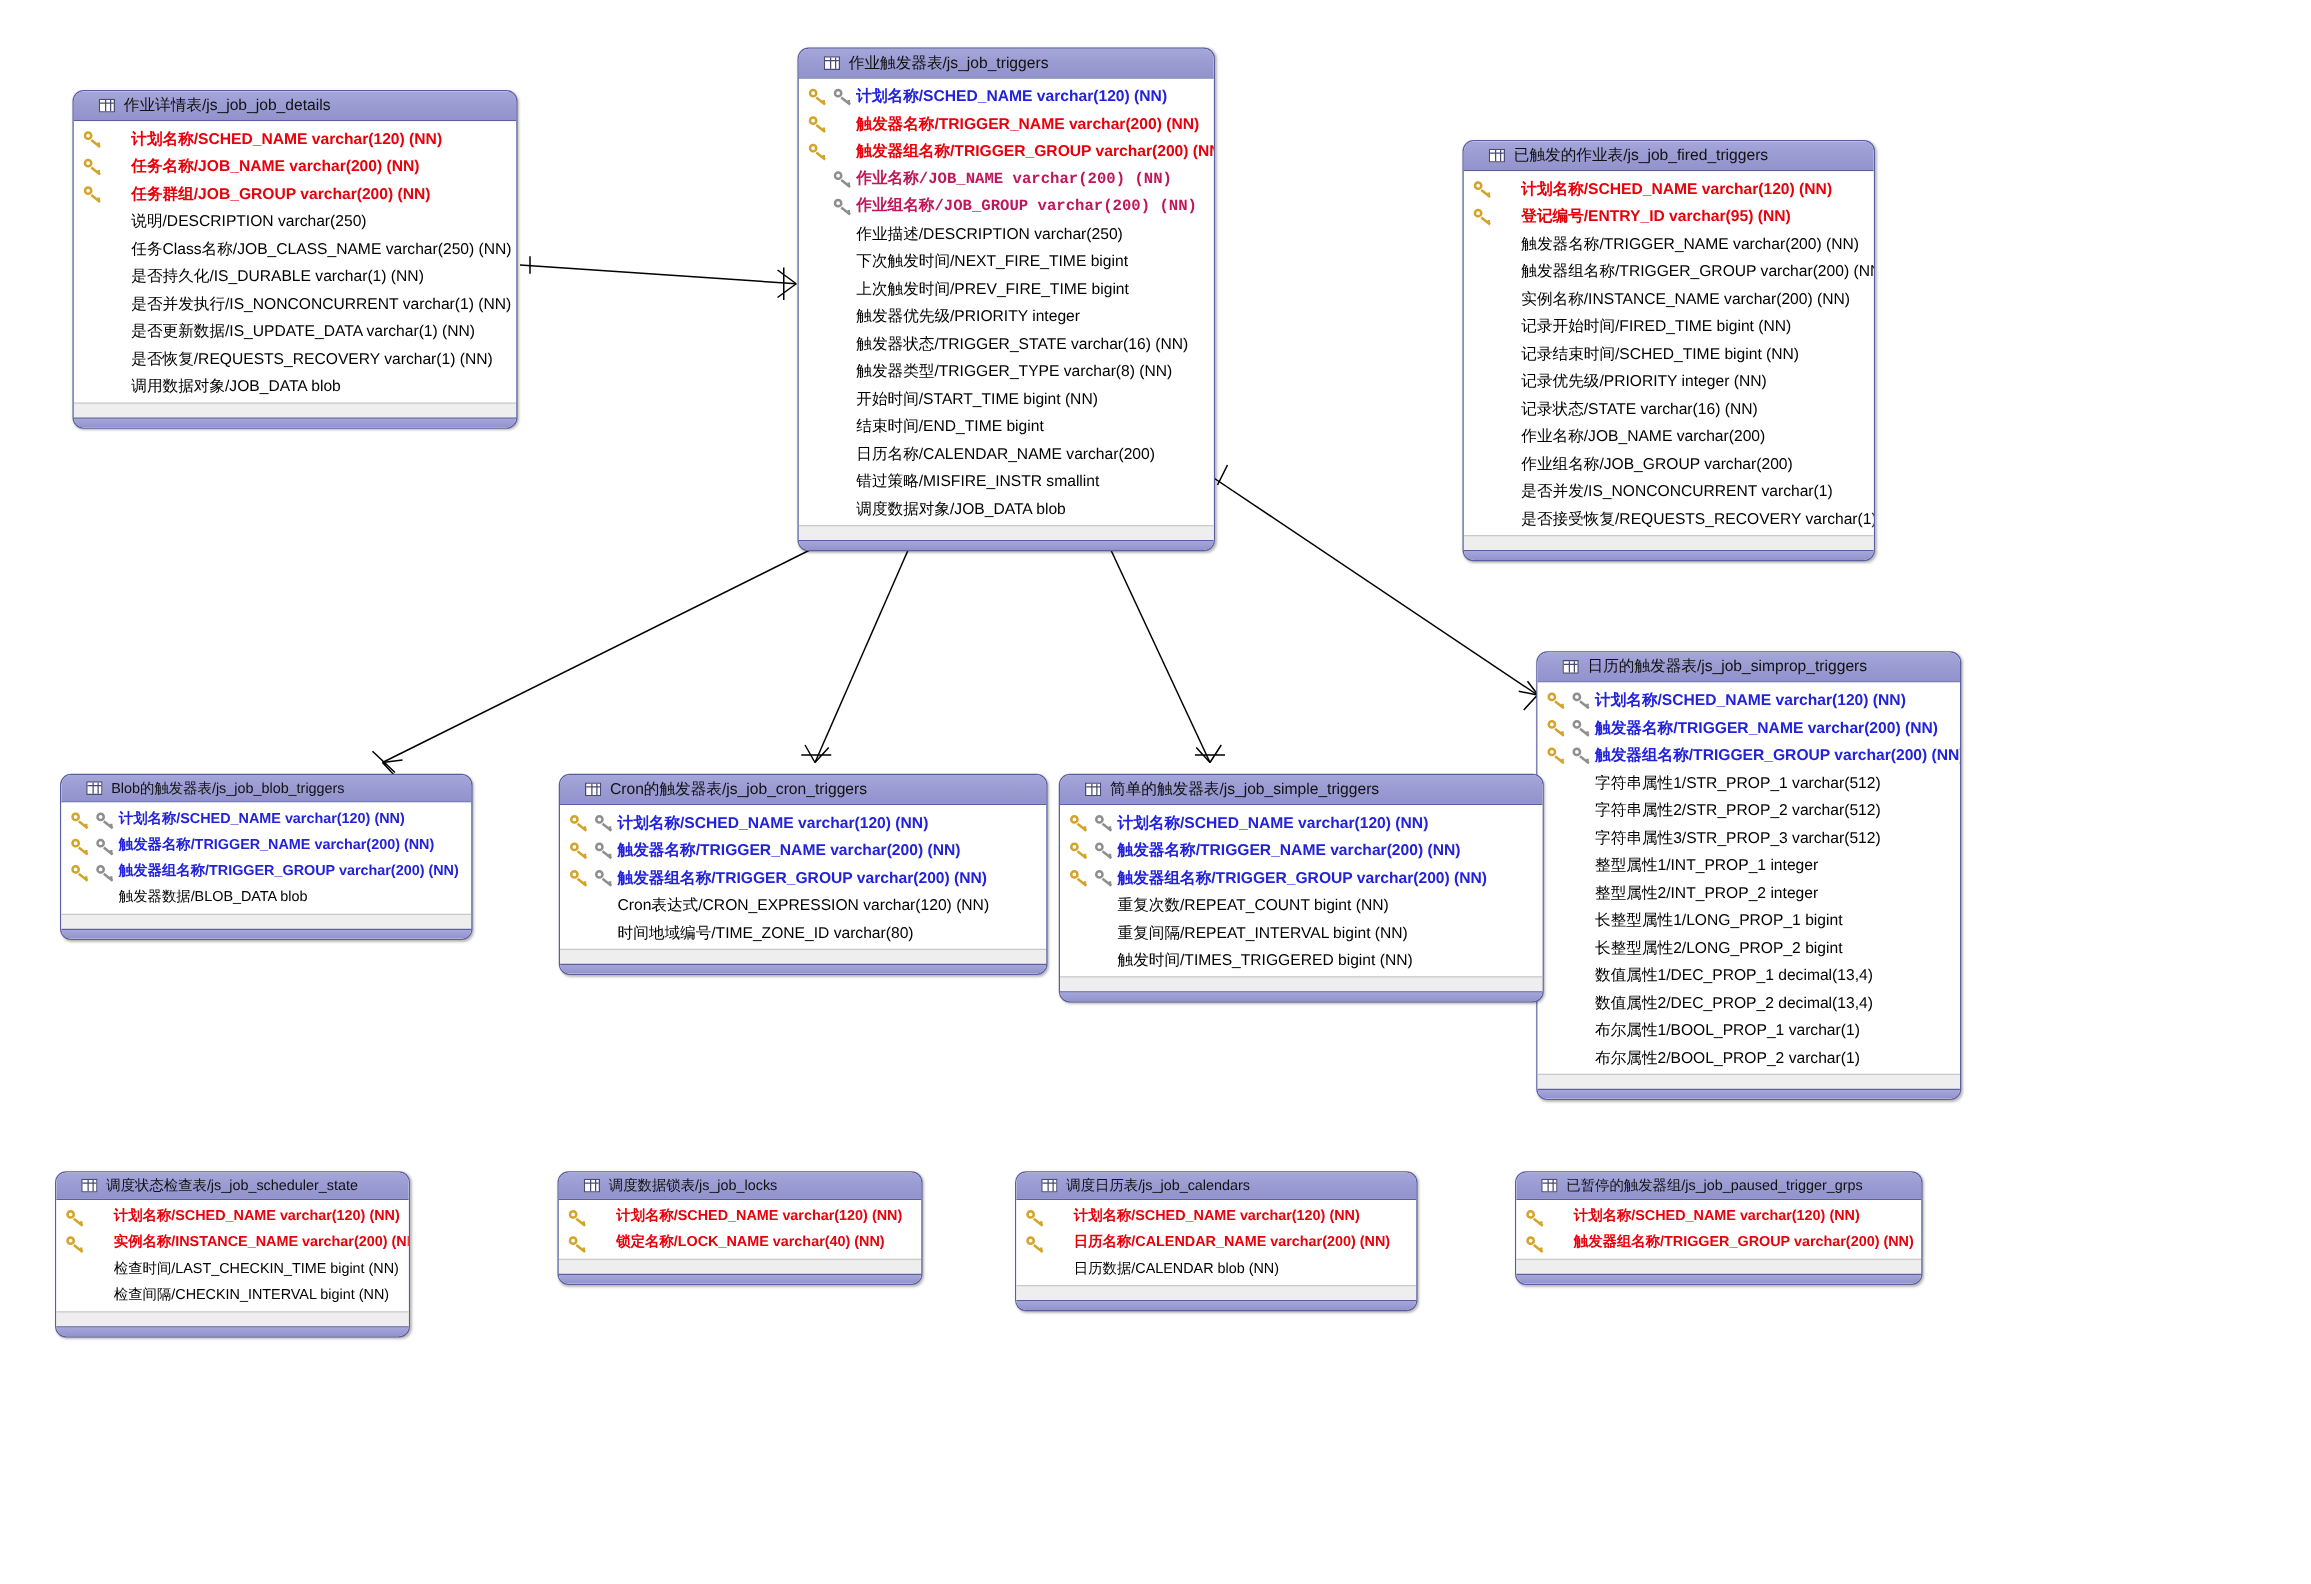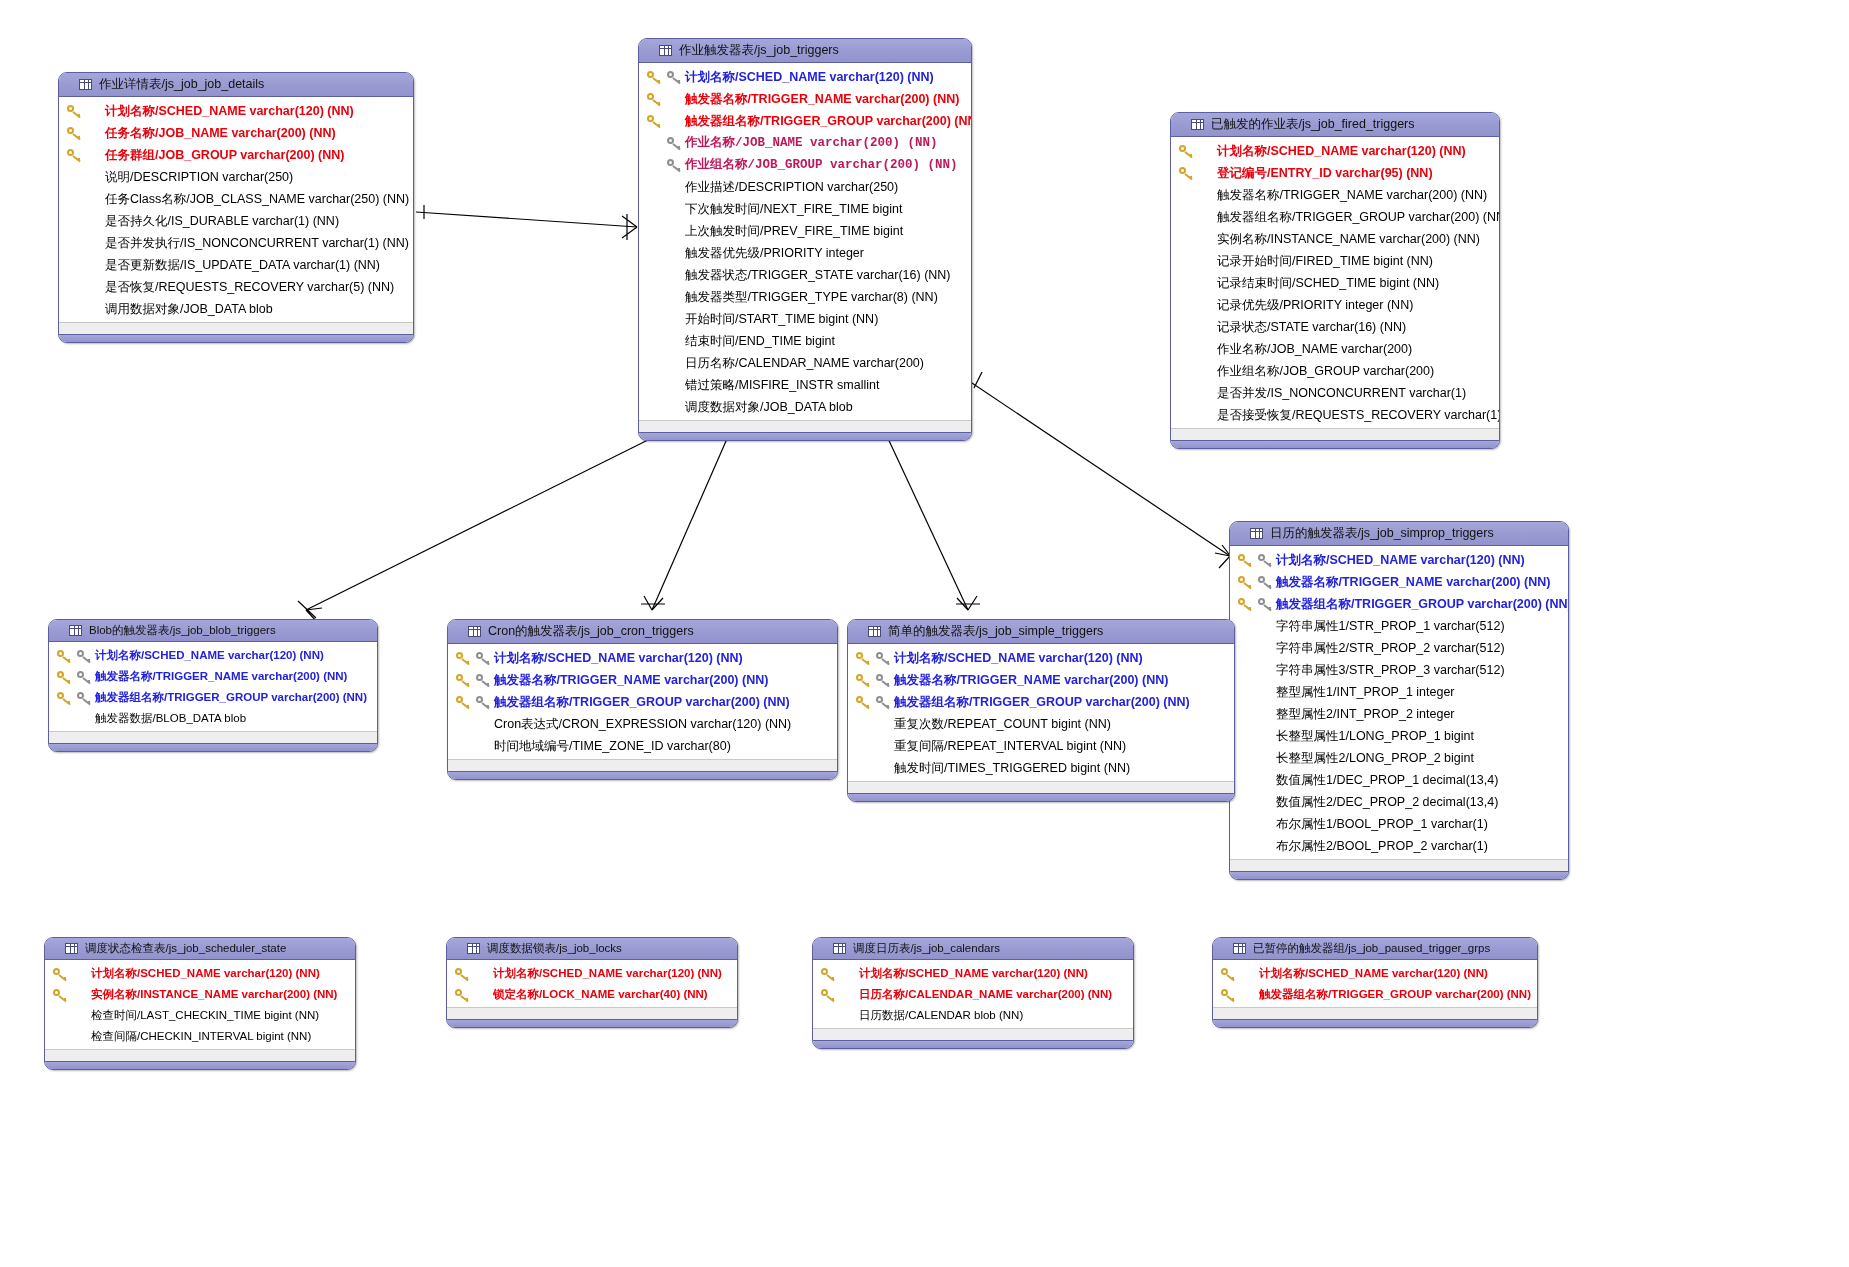--- a/index.html
+++ b/index.html
@@ -239,21 +239,21 @@
           <span class="attr-text c-black">是否并发执行/IS_NONCONCURRENT varchar(1) (NN)</span>
         </div>
         <div class="attr">
           <span class="keyslot empty"></span>
           <span class="keyslot empty"></span>
           <span class="attr-text c-black">是否更新数据/IS_UPDATE_DATA varchar(1) (NN)</span>
         </div>
         <div class="attr">
           <span class="keyslot empty"></span>
           <span class="keyslot empty"></span>
-          <span class="attr-text c-black">是否恢复/REQUESTS_RECOVERY varchar(5) (NN)</span>
+          <span class="attr-text c-black">是否恢复/REQUESTS_RECOVERY varchar(1) (NN)</span>
         </div>
         <div class="attr">
           <span class="keyslot empty"></span>
           <span class="keyslot empty"></span>
           <span class="attr-text c-black">调用数据对象/JOB_DATA blob</span>
         </div>
       </div>
       <div class="entity-footer"></div>
       <div class="entity-foot-strip"></div>
     </div>
@@ -792,21 +792,21 @@
         </div>
         <div class="attr">
           <span class="keyslot empty"></span>
           <span class="keyslot empty"></span>
           <span class="attr-text c-black">触发时间/TIMES_TRIGGERED bigint (NN)</span>
         </div>
       </div>
       <div class="entity-footer"></div>
       <div class="entity-foot-strip"></div>
     </div>
-    <div class="entity small" style="left: 44px; top: 937px; width: 312px;">
+    <div class="entity small" style="left: 44px; top: 937px; width: 284px;">
       <div class="entity-header">
         <span class="tbl-icon"></span>
         <span>调度状态检查表/js_job_scheduler_state</span>
       </div>
       <div class="entity-body">
         <div class="attr">
           <span class="keyslot">
             <span class="key gold">
               <span class="bow"></span>
               <span class="shaft"></span>

